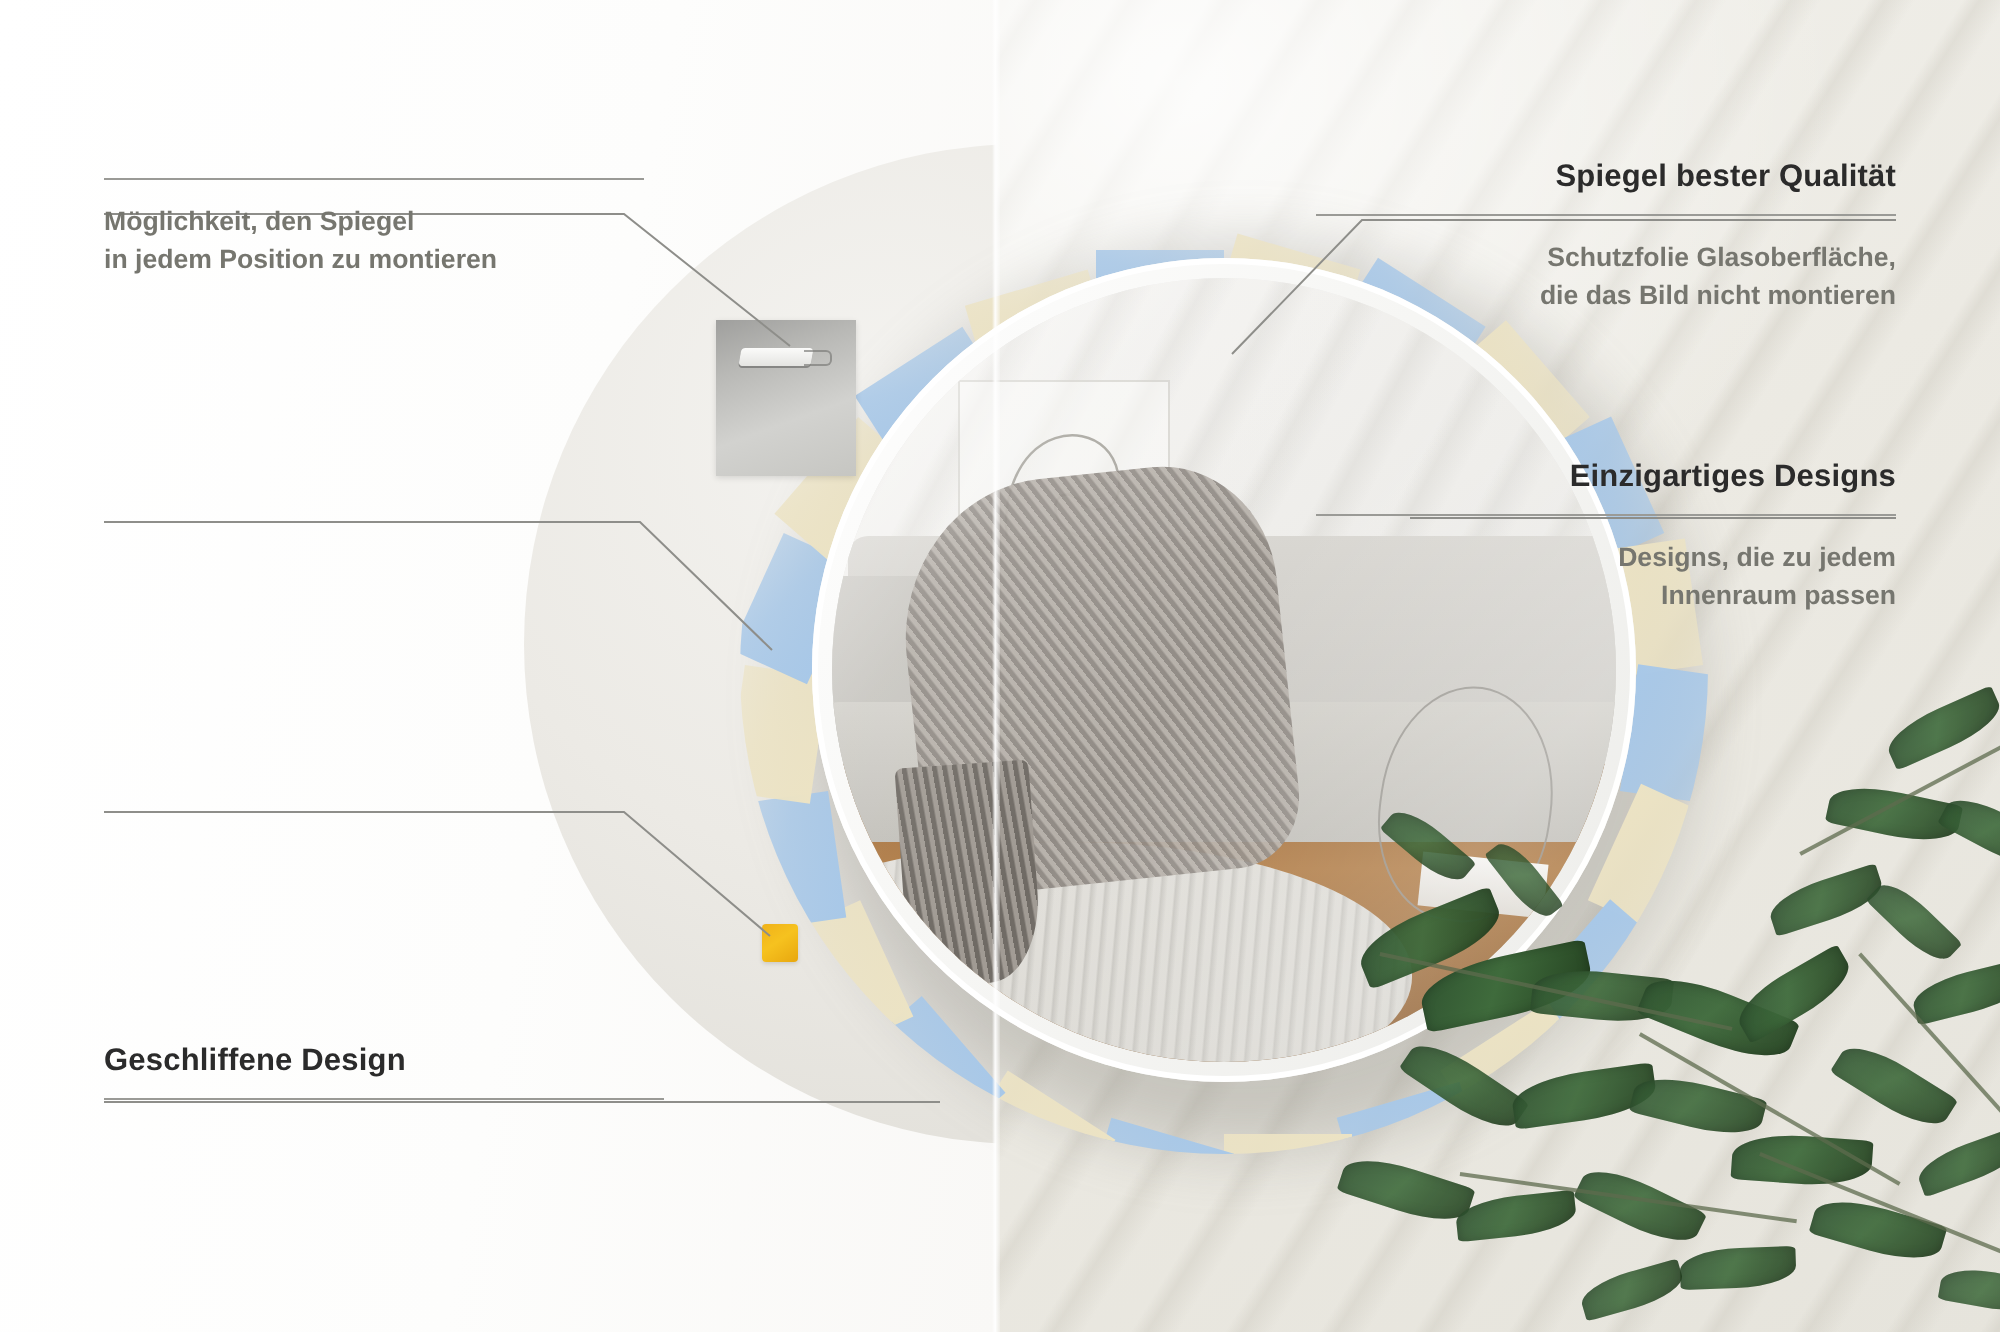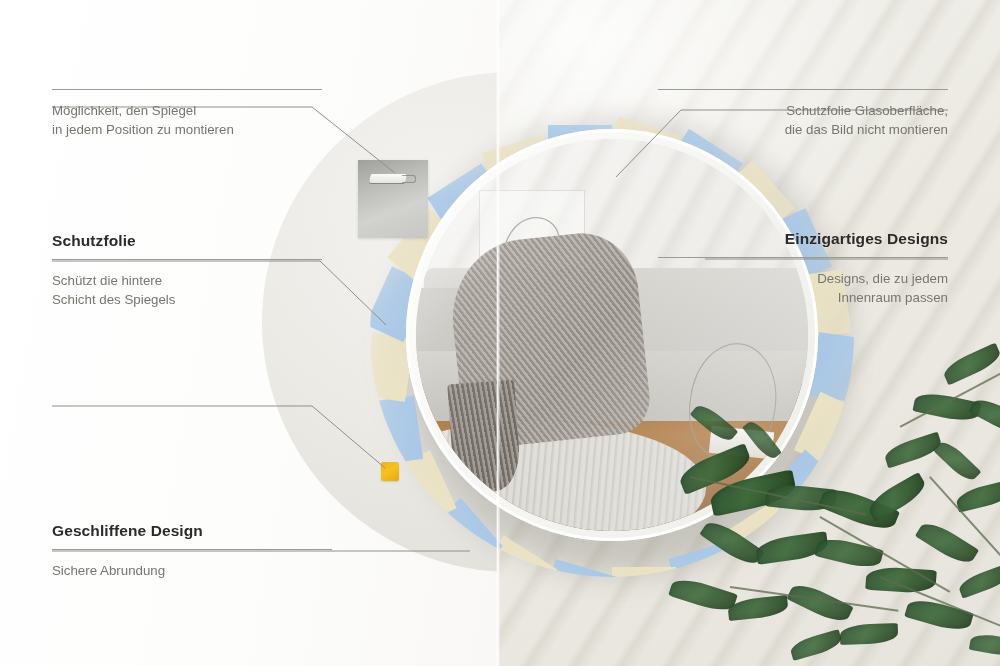--- a/index.html
+++ b/index.html
@@ -188,21 +188,21 @@
   
   .callout{ position:absolute; }
   .callout h3{
     font-size:15.5px; font-weight:bold; color:#2b2b2b; letter-spacing:0.1px;
     white-space:nowrap;
   }
   .callout .rule{
     height:1px; background:#9a9a96; margin:9px 0 11px 0;
   }
   .callout p{
-    font-size:13.3px; line-height:19px; color:#76766f; font-weight:400;
+    font-size:13.3px; line-height:19px; color:#76766f; font-weight:700;
   }
   .left-co{ text-align:left; }
   .right-co{ text-align:right; }
   .right-co h3{ text-align:right; }
 
   .leader{ position:absolute; overflow:visible; }
   .leader path{ fill:none; stroke:#8e8e8a; stroke-width:1; }
 
   
   .foliage{ position:absolute; right:0; bottom:0; width:330px; height:330px; }
@@ -332,39 +332,29 @@
   </svg>
 
   <div class="callout left-co" style="left:52px; top:80px; width:270px;">
     <div class="rule"></div>
     <p>
       <span>Möglichkeit, den Spiegel</span><br>
       <span>in jedem Position zu montieren</span>
     </p>
   </div>
 
-  <div class="callout left-co" style="left:52px; top:232px; width:270px;">
-    <h3>Schutzfolie</h3>
-    <div class="rule"></div>
-    <p>
-      <span>Schützt die hintere</span><br>
-      <span>Schicht des Spiegels</span>
-    </p>
-  </div>
 
 
   <div class="callout left-co" style="left:52px; top:522px; width:280px;">
     <h3>Geschliffene Design</h3>
     <div class="rule"></div>
-    <p>
-      <span>Sichere Abrundung</span>
-    </p>
   </div>
 
   <div class="callout right-co" style="right:52px; top:80px; width:290px;">
+    <h3>Spiegel bester Qualität</h3>
     <div class="rule"></div>
     <p>
       <span>Schutzfolie Glasoberfläche,</span><br>
       <span>die das Bild nicht montieren</span>
     </p>
   </div>
 
   <div class="callout right-co" style="right:52px; top:230px; width:290px;">
     <h3>Einzigartiges Designs</h3>
     <div class="rule"></div>

